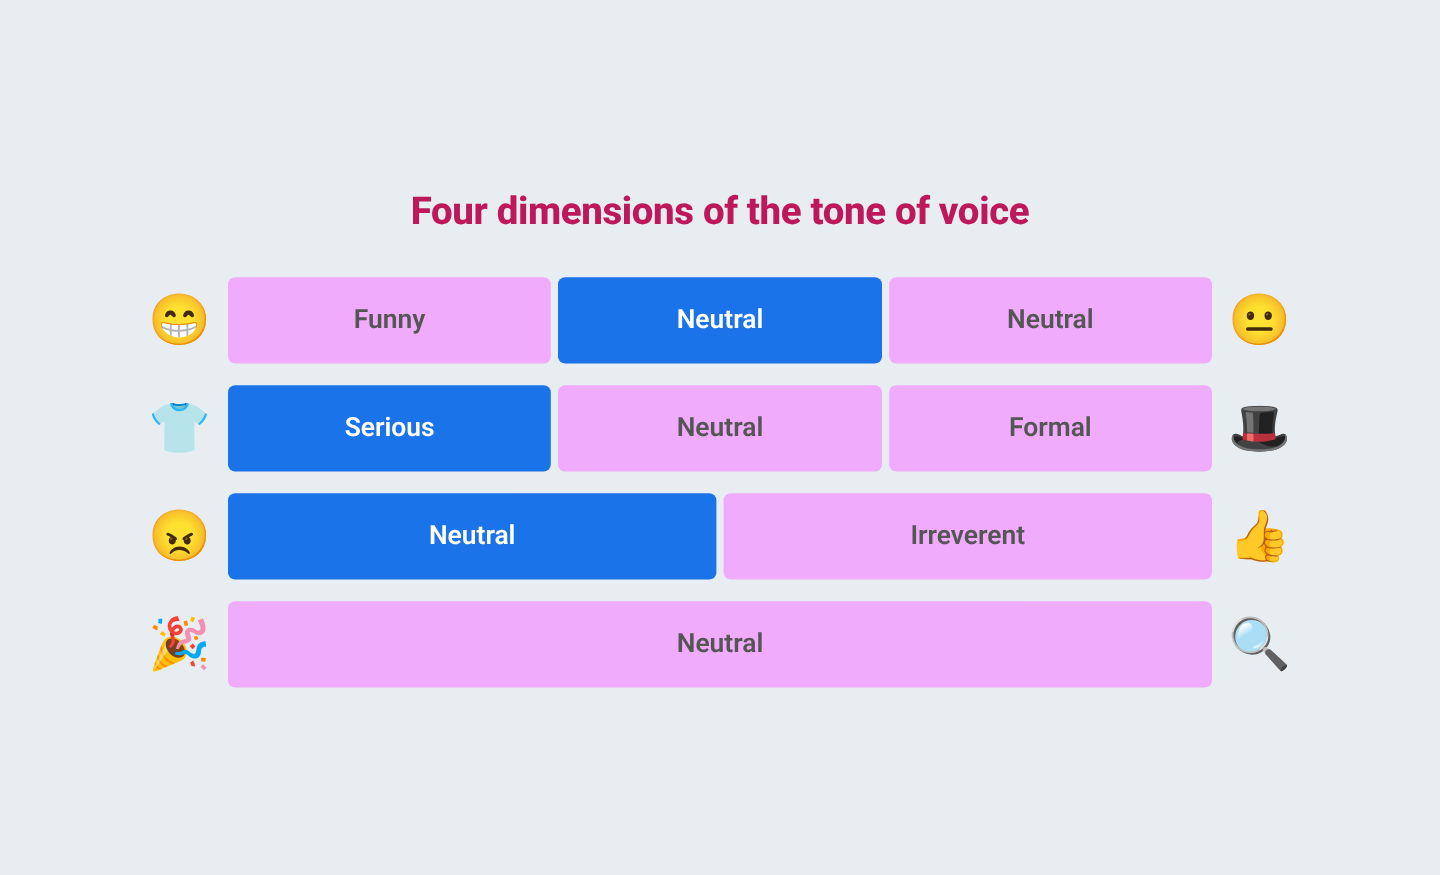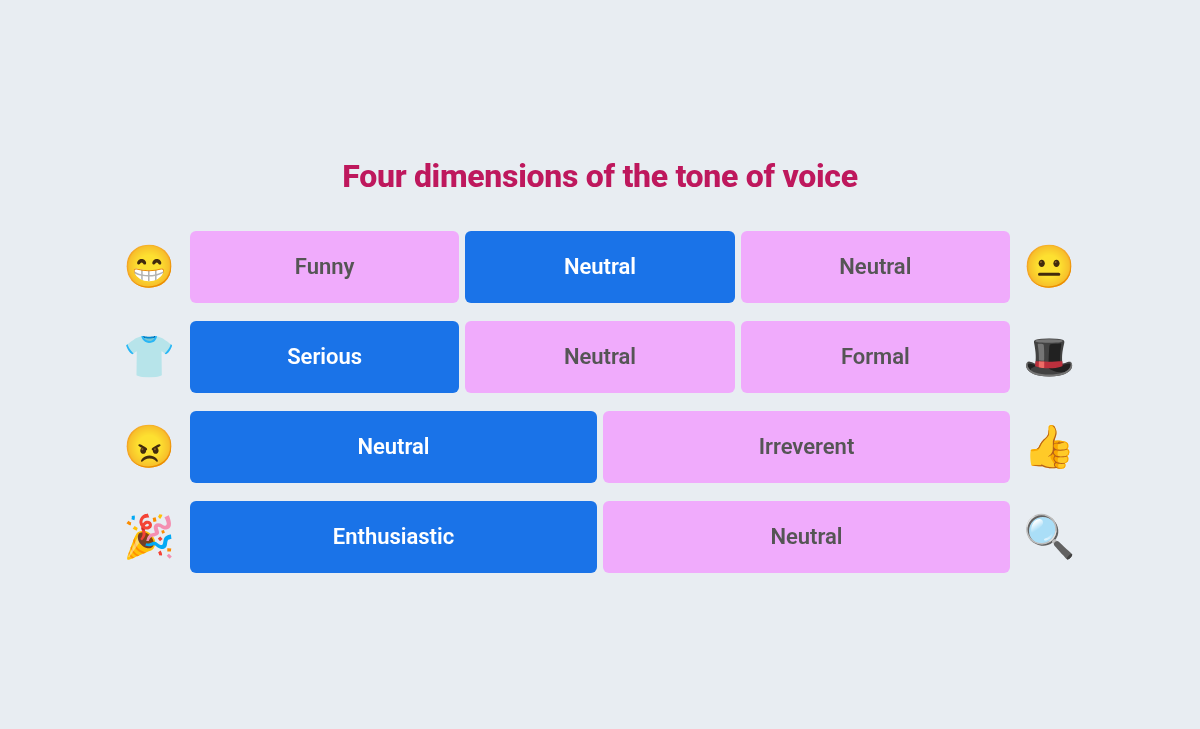--- a/index.html
+++ b/index.html
@@ -95,18 +95,17 @@
       <div class="emoji">😠</div>
       <div class="segments">
         <div class="segment active">Neutral</div>
         <div class="segment inactive">Irreverent</div>
       </div>
       <div class="emoji">👍</div>
     </div>
     <div class="row">
       <div class="emoji">🎉</div>
       <div class="segments">
-        <div class="segment active">Enthusiastic</div>
         <div class="segment inactive">Neutral</div>
       </div>
       <div class="emoji">🔍</div>
     </div>
   </div>
 
 </body></html>

